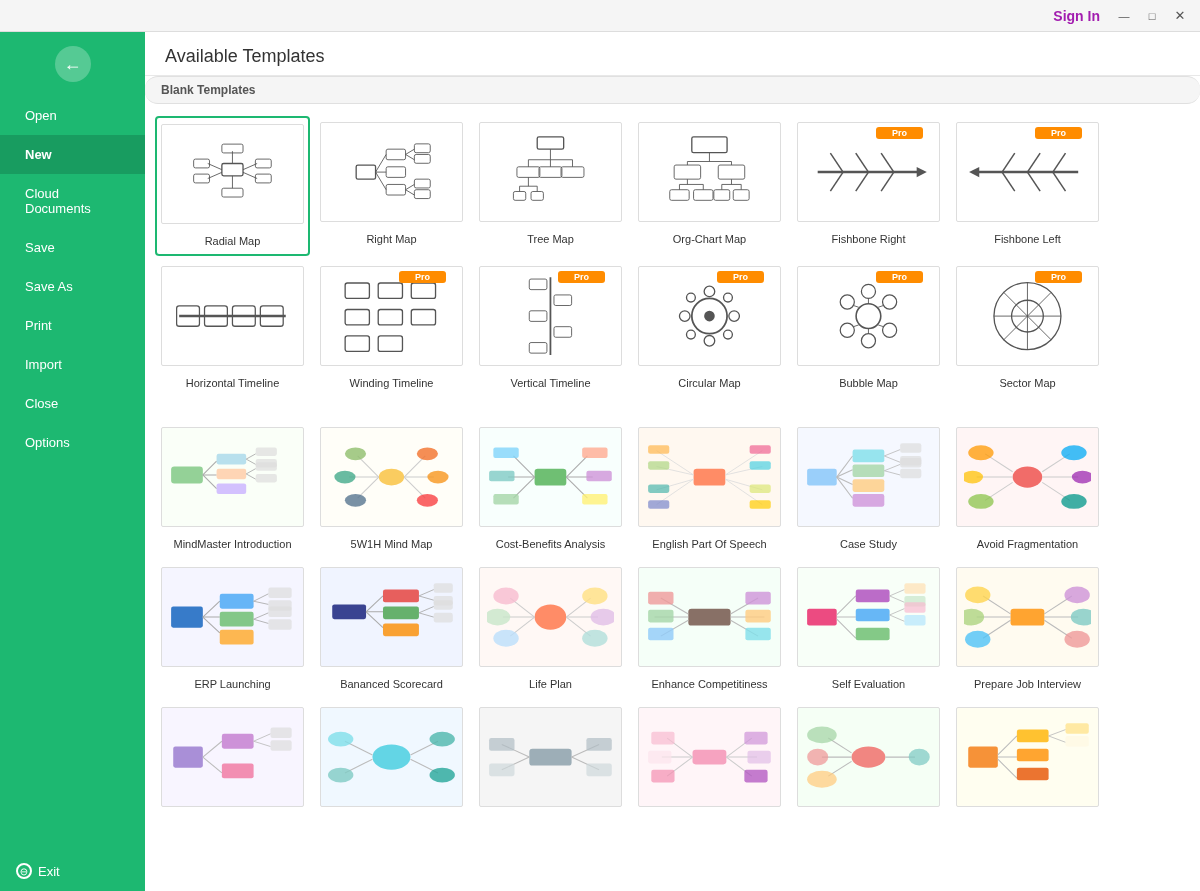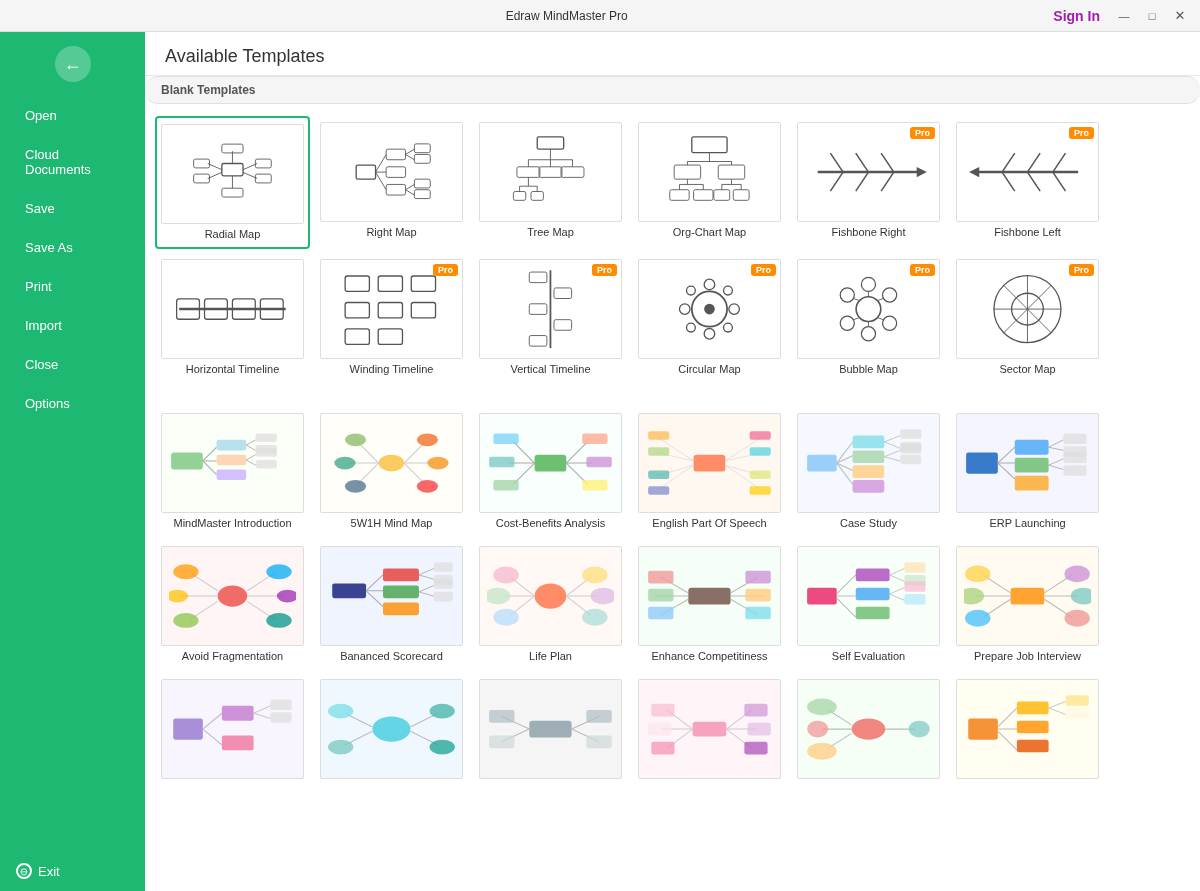--- a/index.html
+++ b/index.html
@@ -165,63 +165,63 @@
       position: relative;
     }
     .template-preview svg {
       width: 90%;
       height: 90%;
     }
     .template-label {
       font-size: 11px;
       color: #333;
       text-align: center;
-      margin-top: 3px;
+      margin-top: 10px;
       line-height: 1.3;
     }
 
     
     .pro-badge {
       position: absolute;
       top: 4px;
-      right: 4px;
+      right: 16px;
       background: #ff8c00;
       color: white;
       font-size: 9px;
       font-weight: bold;
-      padding: 1px 5px;
+      padding: 1px 16px;
       border-radius: 3px;
     }
 
     
     .templates-area::-webkit-scrollbar { width: 8px; }
     .templates-area::-webkit-scrollbar-track { background: #f0f0f0; }
     .templates-area::-webkit-scrollbar-thumb { background: #bbb; border-radius: 4px; }
   </style>
 </head>
 <body>
 
 <div class="title-bar">
   <div style="width:80px"></div>
-  <div class="title-bar-title">Edraw MindMaster Pro</div>
   <div style="display:flex; align-items:center; gap:4px;">
     <button class="sign-in-btn">Sign In</button>
     <button class="title-btn">—</button>
     <button class="title-btn">□</button>
     <button class="title-btn" style="font-size:13px;">✕</button>
   </div>
 </div>
 
 <div class="app-body">
 
   <div class="sidebar">
     <div class="sidebar-back">
       <div class="back-circle">←</div>
     </div>
     <div class="sidebar-item">Open</div>
+    <div class="sidebar-item active">New</div>
     <div class="sidebar-item">Cloud Documents</div>
     <div class="sidebar-item">Save</div>
     <div class="sidebar-item">Save As</div>
     <div class="sidebar-item">Print</div>
     <div class="sidebar-item">Import</div>
     <div class="sidebar-item">Close</div>
     <div class="sidebar-item">Options</div>
     <div class="sidebar-divider"></div>
     <div class="sidebar-exit">
       <span class="exit-icon">⊖</span>
@@ -581,20 +581,41 @@
               <line x1="75" y1="34" x2="90" y2="28" stroke="#bbb" stroke-width="0.8"></line>
               <line x1="75" y1="34" x2="90" y2="38" stroke="#bbb" stroke-width="0.8"></line>
               <rect x="90" y="22" width="20" height="9" rx="2" fill="#ddd" opacity="0.7"></rect>
               <rect x="90" y="32" width="20" height="9" rx="2" fill="#ddd" opacity="0.7"></rect>
             </svg>
           </div>
           <div class="template-label">Case Study</div>
         </div>
 
         <div class="template-card">
+          <div class="template-preview" style="background:#fff5f5;">
+            <svg viewBox="0 0 120 80">
+              <ellipse cx="60" cy="40" rx="14" ry="10" fill="#ef5350" opacity="0.85"></ellipse>
+              <line x1="46" y1="35" x2="20" y2="18" stroke="#ccc" stroke-width="1"></line>
+              <line x1="46" y1="40" x2="12" y2="40" stroke="#ccc" stroke-width="1"></line>
+              <line x1="46" y1="45" x2="20" y2="62" stroke="#ccc" stroke-width="1"></line>
+              <line x1="74" y1="35" x2="100" y2="18" stroke="#ccc" stroke-width="1"></line>
+              <line x1="74" y1="40" x2="108" y2="40" stroke="#ccc" stroke-width="1"></line>
+              <line x1="74" y1="45" x2="100" y2="62" stroke="#ccc" stroke-width="1"></line>
+              <ellipse cx="16" cy="17" rx="12" ry="7" fill="#ff9800" opacity="0.75"></ellipse>
+              <ellipse cx="8" cy="40" rx="10" ry="6" fill="#ffc107" opacity="0.75"></ellipse>
+              <ellipse cx="16" cy="63" rx="12" ry="7" fill="#8bc34a" opacity="0.75"></ellipse>
+              <ellipse cx="104" cy="17" rx="12" ry="7" fill="#03a9f4" opacity="0.75"></ellipse>
+              <ellipse cx="112" cy="40" rx="10" ry="6" fill="#9c27b0" opacity="0.75"></ellipse>
+              <ellipse cx="104" cy="63" rx="12" ry="7" fill="#009688" opacity="0.75"></ellipse>
+            </svg>
+          </div>
+          <div class="template-label">Avoid Fragmentation</div>
+        </div>
+
+        <div class="template-card">
           <div class="template-preview" style="background:#f5f5ff;">
             <svg viewBox="0 0 120 80">
               <rect x="2" y="30" width="30" height="20" rx="2" fill="#1565c0" opacity="0.85"></rect>
               <line x1="32" y1="40" x2="48" y2="25" stroke="#aaa" stroke-width="1"></line>
               <line x1="32" y1="40" x2="48" y2="40" stroke="#aaa" stroke-width="1"></line>
               <line x1="32" y1="40" x2="48" y2="55" stroke="#aaa" stroke-width="1"></line>
               <rect x="48" y="18" width="32" height="14" rx="2" fill="#42a5f5" opacity="0.8"></rect>
               <rect x="48" y="35" width="32" height="14" rx="2" fill="#66bb6a" opacity="0.8"></rect>
               <rect x="48" y="52" width="32" height="14" rx="2" fill="#ffa726" opacity="0.8"></rect>
               <line x1="80" y1="25" x2="94" y2="18" stroke="#aaa" stroke-width="0.8"></line>
@@ -604,41 +625,20 @@
               <line x1="80" y1="42" x2="94" y2="36" stroke="#aaa" stroke-width="0.8"></line>
               <line x1="80" y1="42" x2="94" y2="46" stroke="#aaa" stroke-width="0.8"></line>
               <rect x="94" y="30" width="22" height="10" rx="2" fill="#ddd" opacity="0.7"></rect>
               <rect x="94" y="42" width="22" height="10" rx="2" fill="#ddd" opacity="0.7"></rect>
             </svg>
           </div>
           <div class="template-label">ERP Launching</div>
         </div>
 
         <div class="template-card">
-          <div class="template-preview" style="background:#fff5f5;">
-            <svg viewBox="0 0 120 80">
-              <ellipse cx="60" cy="40" rx="14" ry="10" fill="#ef5350" opacity="0.85"></ellipse>
-              <line x1="46" y1="35" x2="20" y2="18" stroke="#ccc" stroke-width="1"></line>
-              <line x1="46" y1="40" x2="12" y2="40" stroke="#ccc" stroke-width="1"></line>
-              <line x1="46" y1="45" x2="20" y2="62" stroke="#ccc" stroke-width="1"></line>
-              <line x1="74" y1="35" x2="100" y2="18" stroke="#ccc" stroke-width="1"></line>
-              <line x1="74" y1="40" x2="108" y2="40" stroke="#ccc" stroke-width="1"></line>
-              <line x1="74" y1="45" x2="100" y2="62" stroke="#ccc" stroke-width="1"></line>
-              <ellipse cx="16" cy="17" rx="12" ry="7" fill="#ff9800" opacity="0.75"></ellipse>
-              <ellipse cx="8" cy="40" rx="10" ry="6" fill="#ffc107" opacity="0.75"></ellipse>
-              <ellipse cx="16" cy="63" rx="12" ry="7" fill="#8bc34a" opacity="0.75"></ellipse>
-              <ellipse cx="104" cy="17" rx="12" ry="7" fill="#03a9f4" opacity="0.75"></ellipse>
-              <ellipse cx="112" cy="40" rx="10" ry="6" fill="#9c27b0" opacity="0.75"></ellipse>
-              <ellipse cx="104" cy="63" rx="12" ry="7" fill="#009688" opacity="0.75"></ellipse>
-            </svg>
-          </div>
-          <div class="template-label">Avoid Fragmentation</div>
-        </div>
-
-        <div class="template-card">
           <div class="template-preview" style="background:#f0f4ff;">
             <svg viewBox="0 0 120 80">
               <rect x="4" y="28" width="32" height="14" rx="2" fill="#1a237e" opacity="0.85"></rect>
               <line x1="36" y1="35" x2="52" y2="20" stroke="#aaa" stroke-width="1"></line>
               <line x1="36" y1="35" x2="52" y2="35" stroke="#aaa" stroke-width="1"></line>
               <line x1="36" y1="35" x2="52" y2="50" stroke="#aaa" stroke-width="1"></line>
               <rect x="52" y="14" width="34" height="12" rx="2" fill="#e53935" opacity="0.8"></rect>
               <rect x="52" y="30" width="34" height="12" rx="2" fill="#43a047" opacity="0.8"></rect>
               <rect x="52" y="46" width="34" height="12" rx="2" fill="#fb8c00" opacity="0.8"></rect>
               <line x1="86" y1="20" x2="100" y2="14" stroke="#aaa" stroke-width="0.8"></line>

